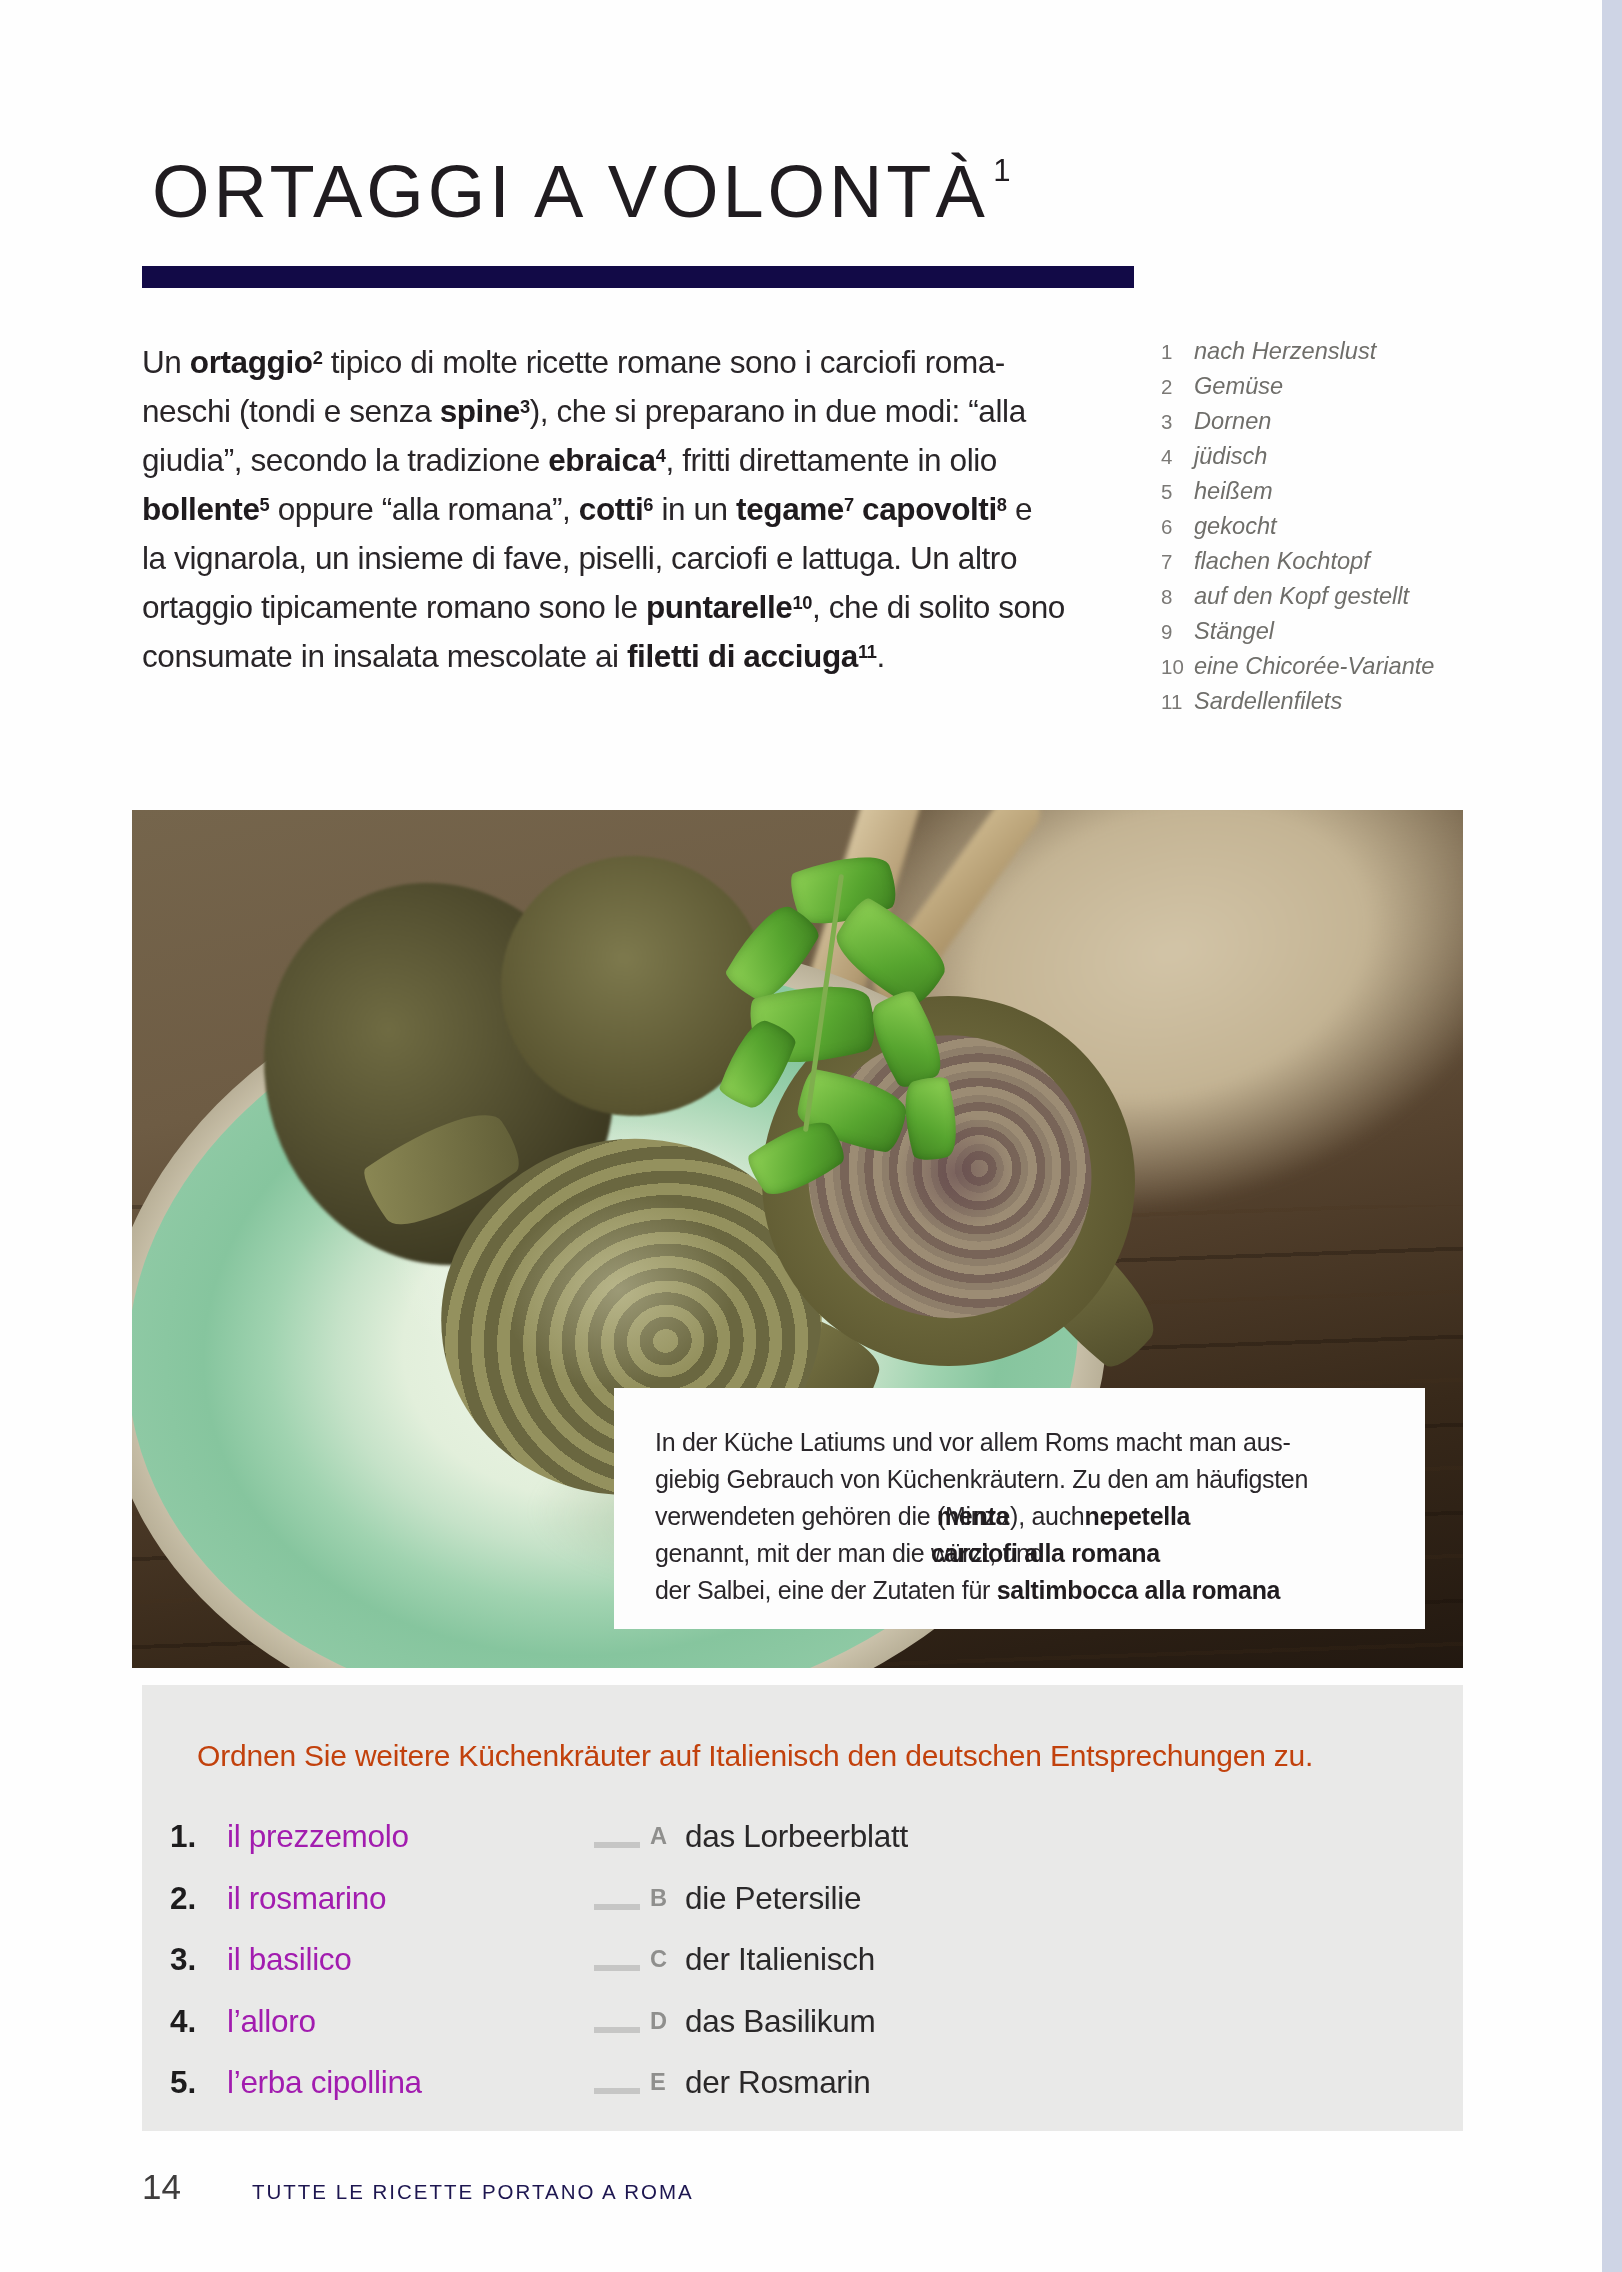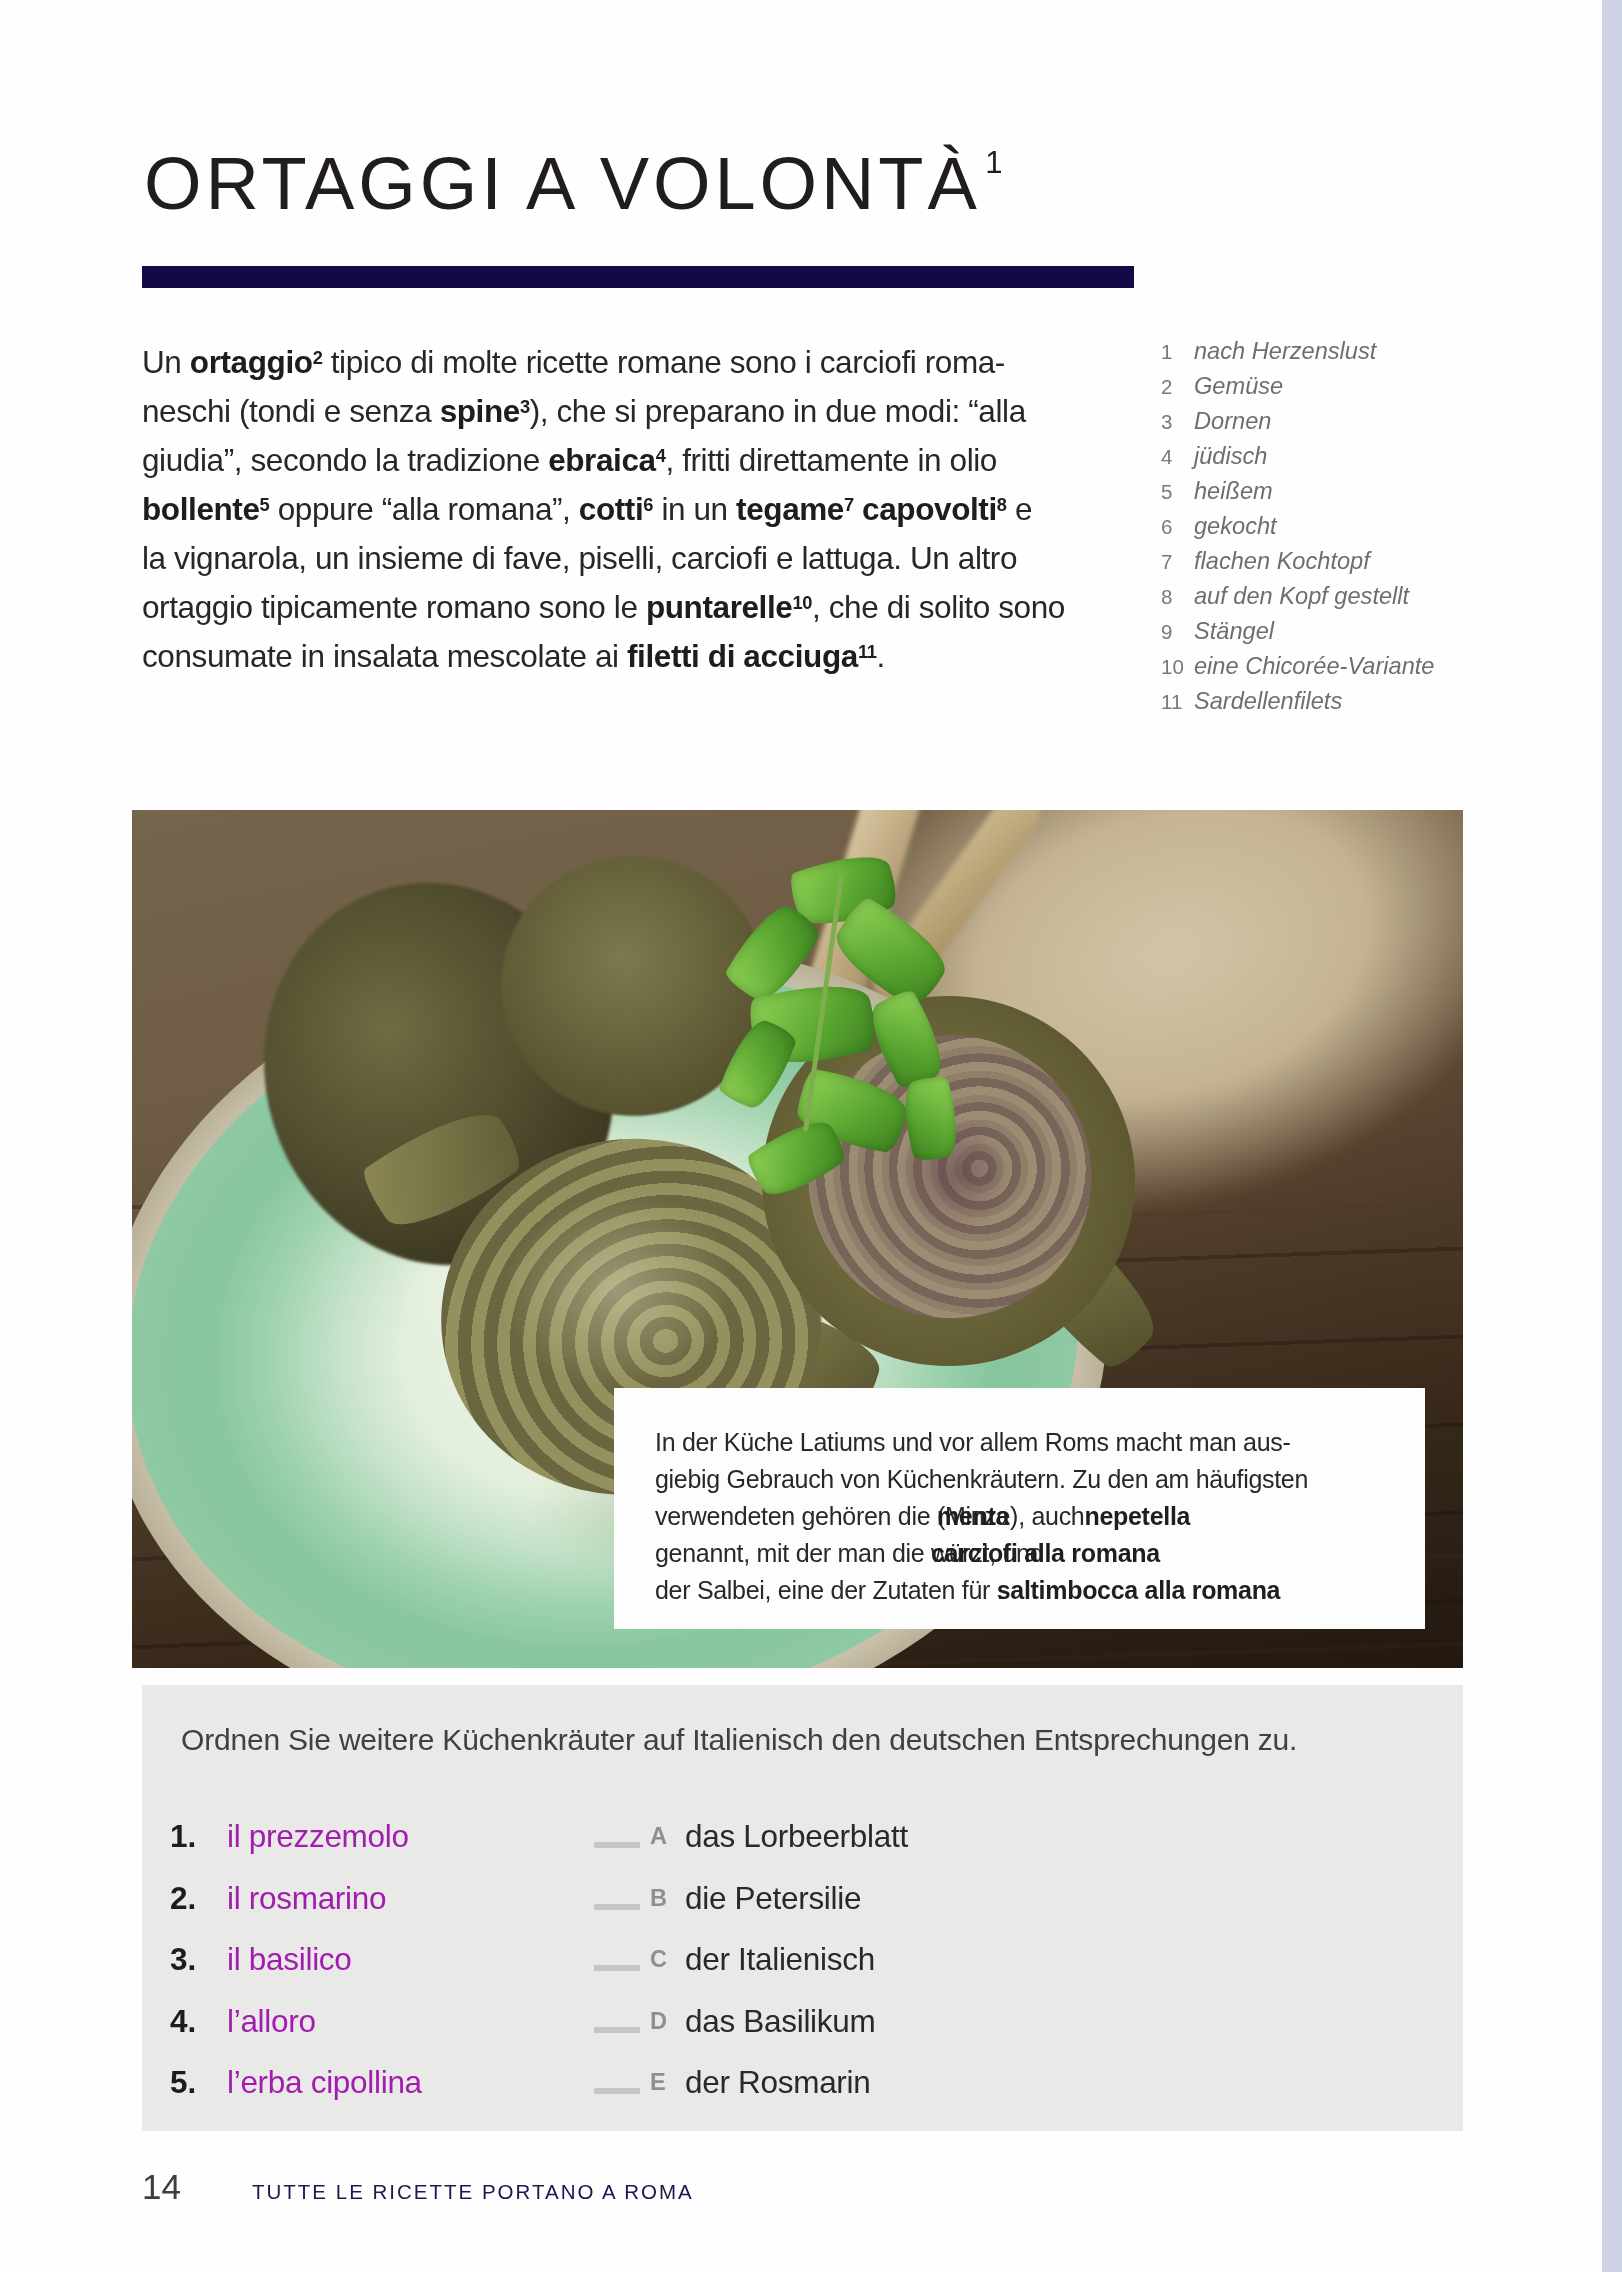--- a/index.html
+++ b/index.html
@@ -3,21 +3,21 @@
 <meta charset="utf-8">
 <style>
   html,body{margin:0;padding:0;background:#ffffff;}
   .page{position:relative;width:1622px;height:2273px;background:#fefefe;overflow:hidden;
         font-family:"Liberation Sans",sans-serif;color:#262226;}
 
   
   .accent-strip{position:absolute;right:0;top:0;width:19.7px;height:2273px;background:#ced4e5;}
 
   
-  .title{position:absolute;left:140px;top:143px;margin:4px;font-size:74px;font-weight:300;
+  .title{position:absolute;left:140px;top:143px;margin:12px;font-size:74px;font-weight:300;
          letter-spacing:3.9px;color:#201c20;white-space:nowrap;line-height:1;}
   .title .t-sup{font-size:42%;font-weight:400;position:relative;top:-1.15em;margin-left:4.7px;letter-spacing:0;}
   .rule{position:absolute;left:142px;top:266px;width:992px;height:22px;background:#120a47;}
 
   
   .article{position:absolute;left:142px;top:338px;width:1000px;font-size:31.5px;
            line-height:49px;letter-spacing:-0.4px;color:#292528;}
   .a-line{white-space:nowrap;}
   .article b{font-weight:700;color:#1f1b1e;}
   sup{font-size:58%;line-height:0;vertical-align:baseline;position:relative;top:-0.48em;}
@@ -79,21 +79,21 @@
 
   
   .caption{left:482px;top:578px;width:811px;height:241px;background:#fdfdfd;
            padding:36px 0 0 41px;box-sizing:border-box;}
   .caption .c-line{position:static;white-space:nowrap;font-size:25px;line-height:37px;
                    letter-spacing:-0.3px;color:#2a262a;}
   .caption b{font-weight:700;color:#201c1f;}
 
   
   .exercise{position:absolute;left:142px;top:1685px;width:1321px;height:446px;background:#e9e9e8;}
-  .instruction{position:absolute;left:39px;top:38px;margin:0;font-size:30px;color:#404040;
+  .instruction{position:absolute;left:39px;top:38px;margin:16px;font-size:30px;color:#c2410c;
                letter-spacing:-0.2px;white-space:nowrap;}
   .row{position:absolute;left:0;width:1321px;height:41px;font-size:31.5px;line-height:38px;}
   .row .num{position:absolute;left:28px;font-weight:700;color:#1d1c1d;}
   .row .it{position:absolute;left:85px;color:#a21caf;letter-spacing:-0.3px;white-space:nowrap;}
   .row .blank{position:absolute;left:452px;top:25px;width:46px;height:5.5px;background:#c6c6c5;}
   .row .letter{position:absolute;left:508px;top:7.9px;font-size:23.6px;line-height:23.6px;font-weight:700;color:#8f8f8d;}
   .row .de{position:absolute;left:543px;color:#2a2829;letter-spacing:-0.3px;white-space:nowrap;}
 
   
   .pagenum{position:absolute;left:142px;top:2167px;font-size:35px;color:#3f3d3d;}

